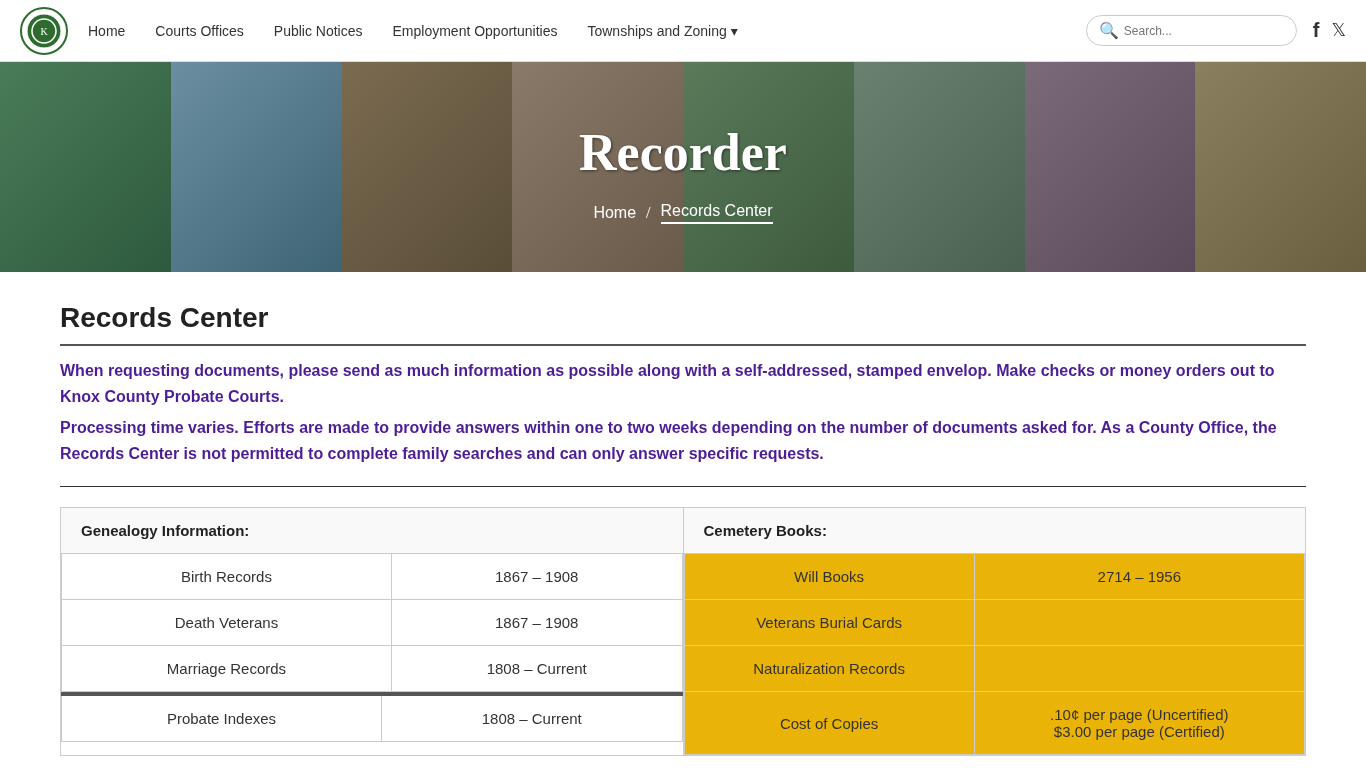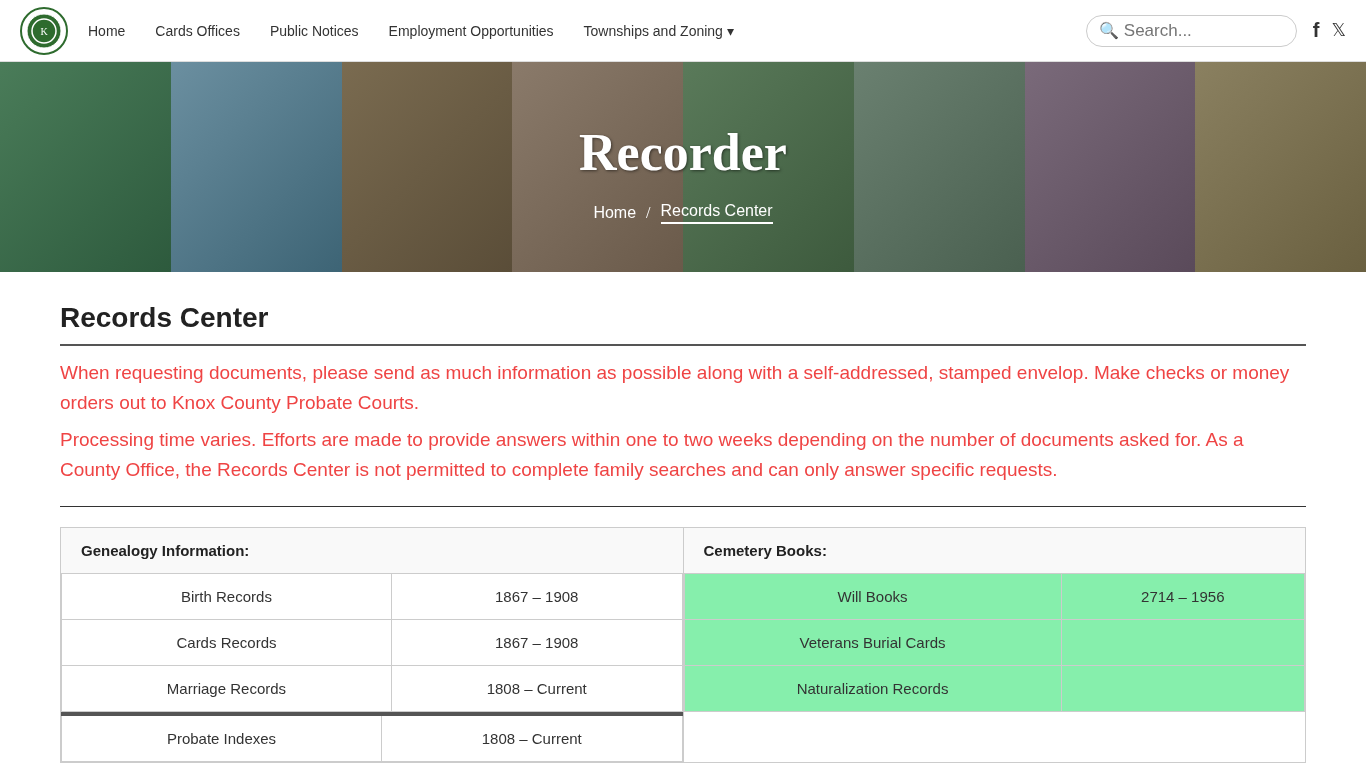--- a/index.html
+++ b/index.html
@@ -57,21 +57,21 @@
       display: flex;
       align-items: center;
       border: 1px solid #ccc;
       border-radius: 20px;
       padding: 5px 12px;
       background: #fff;
     }
     .search-box input {
       border: none;
       outline: none;
-      font-size: 17px;
+      font-size: 12px;
       width: 160px;
       font-family: Arial, sans-serif;
       color: #999;
     }
     .social-icons {
       display: flex;
       gap: 12px;
     }
     .social-icon {
       font-size: 20px;
@@ -152,25 +152,26 @@
       font-family: Arial, sans-serif;
       color: #222;
       margin-bottom: 10px;
     }
     .page-divider {
       border: none;
       border-top: 2px solid #555;
       margin-bottom: 12px;
     }
     .description {
-      font-size: 19px;
+      font-size: 16px;
       font-family: Arial, sans-serif;
       line-height: 1.6;
-      color: #ef4444;
+      color: #4c1d95;
       margin-bottom: 6px;
+      font-weight: bold;
     }
     .section-divider {
       border: none;
       border-top: 1px solid #333;
       margin: 20px 0;
     }
 
     
     .two-col {
       display: flex;
@@ -214,21 +215,21 @@
     .right-table {
       width: 100%;
       border-collapse: collapse;
     }
     .right-table td {
       padding: 14px 20px;
       font-size: 15px;
       font-family: Arial, sans-serif;
       border: 1px solid #ccc;
       text-align: center;
-      background: #86efac;
+      background: #eab308;
       color: #333;
     }
 
     .probate-section {
       margin-top: 0;
       border-top: 2px solid #555;
     }
   </style>
 </head>
 <body>
@@ -236,21 +237,21 @@
 <nav>
   <div class="nav-logo">
     <svg viewBox="0 0 36 36" xmlns="http://www.w3.org/2000/svg">
       <circle cx="18" cy="18" r="17" fill="#2e6b2e" stroke="#fff" stroke-width="1"></circle>
       <circle cx="18" cy="18" r="12" fill="none" stroke="#fff" stroke-width="1.5"></circle>
       <text x="18" y="22" text-anchor="middle" fill="#fff" font-size="10" font-family="serif">K</text>
     </svg>
   </div>
   <div class="nav-links">
     <a>Home</a>
-    <a>Cards Offices</a>
+    <a>Courts Offices</a>
     <a>Public Notices</a>
     <a>Employment Opportunities</a>
     <div class="nav-dropdown">
       <span>Townships and Zoning</span>
       <span>▾</span>
     </div>
   </div>
   <div class="nav-right">
     <div class="search-box">
       <span style="color:#999;margin-right:5px;">🔍</span>
@@ -295,21 +296,21 @@
 
     <div class="col-left">
       <div class="col-header">Genealogy Information:</div>
       <table class="record-table">
         <tbody>
             <tr>
           <td>Birth Records</td>
           <td>1867 – 1908</td>
         </tr>
         <tr>
-          <td>Cards Records</td>
+          <td>Death Veterans</td>
           <td>1867 – 1908</td>
         </tr>
         <tr>
           <td>Marriage Records</td>
           <td>1808 – Current</td>
         </tr>
       </tbody>
         </table>
       <hr style="border:none;border-top:2px solid #555;margin:0;">
       <table class="record-table probate-section">
@@ -331,17 +332,22 @@
           <td>2714 – 1956</td>
         </tr>
         <tr>
           <td>Veterans Burial Cards</td>
           <td></td>
         </tr>
         <tr>
           <td>Naturalization Records</td>
           <td></td>
         </tr>
+        <tr>
+          <td>Cost of Copies</td>
+          <td style="white-space:pre-line;">.10¢ per page (Uncertified)
+$3.00 per page (Certified)</td>
+        </tr>
       </tbody>
         </table>
     </div>
   </div>
 </div>
 
 </body></html>

